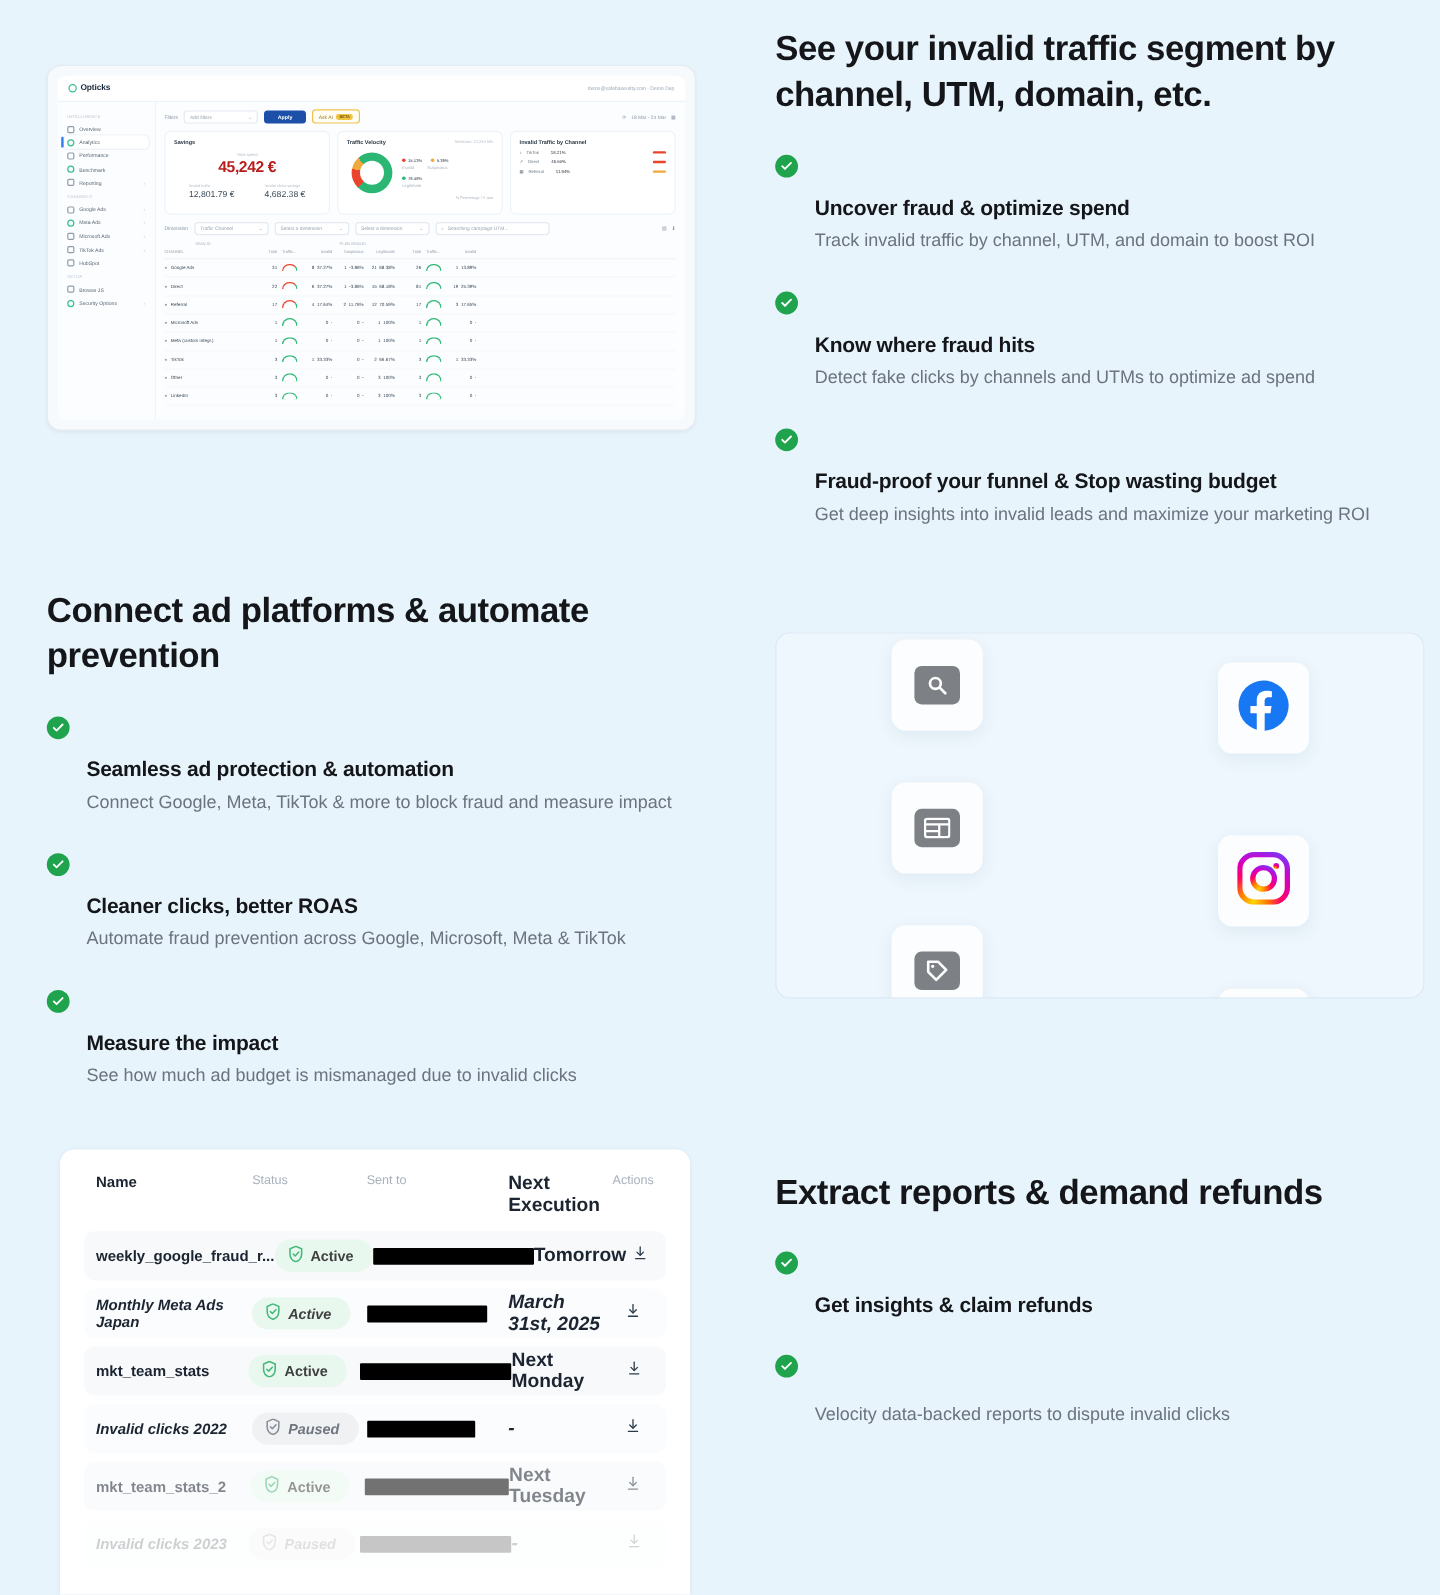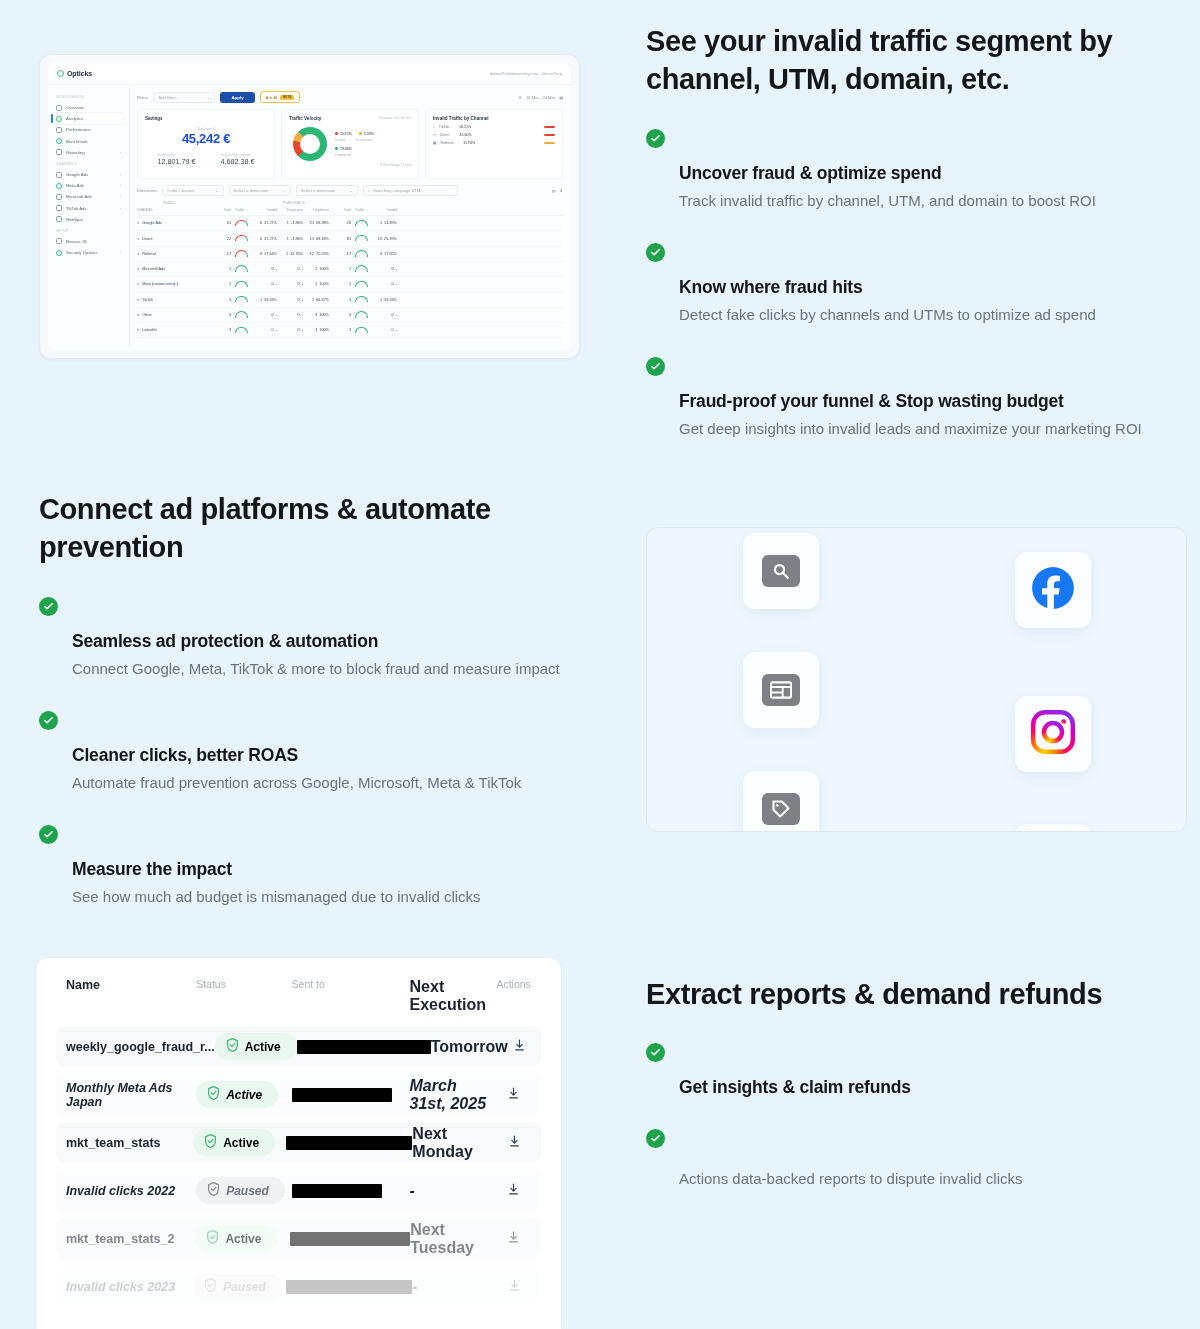--- a/index.html
+++ b/index.html
@@ -90,21 +90,21 @@
   .f-badge { background:#f2c23e; color:#6a5312; font-size:3.3px; padding:.6px 2.4px; border-radius:2px; font-weight:700;}
   .f-right { margin-left:auto; display:flex; align-items:center; gap:4px; font-size:4.1px; color:#8b98a5;}
 
   .cards { display:flex; gap: 6px; }
   .card {
     background:#fff; border:1px solid #eef3f8; border-radius:5px;
     padding: 6px 7px; flex:1; min-width:0; height: 70px;
   }
   .card-h { font-size:4.6px; font-weight:700; color:#2b3844; margin-bottom:2px;}
   .card-sub { font-size:3.4px; color:#b6c0ca; text-align:center; margin-top:6px;}
-  .card-big { font-size:13px; font-weight:700; color:#1d4ed8; text-align:center; letter-spacing:-.3px;}
+  .card-big { font-size:13px; font-weight:700; color:#b91c1c; text-align:center; letter-spacing:-.3px;}
   .card-row { display:flex; justify-content:space-around; margin-top:7px; }
   .card-cell { text-align:left; }
   .card-cell .lbl { font-size:3.2px; color:#b6c0ca; }
   .card-cell .val { font-size:7.2px; color:#3c4a57; }
 
   .donut { width:34px; height:34px; border-radius:50%; margin-top:4px; margin-left:4px;
     background: conic-gradient(#2bb673 0 62%, #e8452c 62% 78%, #f0a93c 78% 88%, #2bb673 88% 100%);
     position:relative; }
   .donut::after { content:""; position:absolute; inset:7px; background:#fff; border-radius:50%; }
   .legend { font-size:3.5px; color:#6b7884; line-height:1.7; }
@@ -138,37 +138,37 @@
   .int-tile {
     position:absolute; width:76px; height:76px; background:#fcfdfe; border-radius:12px;
     box-shadow: 0 4px 14px rgba(30,60,100,.07);
     display:flex; align-items:center; justify-content:center;
   }
   .gray-ico { width:38px; height:32px; background:#7d8186; border-radius:6px;
     display:flex; align-items:center; justify-content:center; }
 
   
   .shot3 {
-    position:absolute; left:36px; top:958px; width:525px; height:371px;
+    position:absolute; left:50px; top:958px; width:525px; height:371px;
     background:#ffffff; border-radius:12px 12px 0 0;
     box-shadow: 0 1px 4px rgba(16,40,70,.06);
     overflow:hidden; padding: 14px 20px 0 20px;
   }
   .r-head { display:flex; font-size:10.5px; color:#a9b2bc; padding: 6px 10px 12px 10px;}
   .r-row { display:flex; align-items:center; height:41px; border-radius:9px; padding:0 10px; margin-bottom:7px;}
   .r-row.odd { background:#f7f9fb; }
   .r-row.even { background:#fafcfd;font-style:italic; }
   .col-name{ width:150px; font-size:12.5px; font-weight:700; color:#1b2430; }
   .col-status{ width:110px; }
   .col-sent{ width:136px; }
   .col-next{ width:100px; font-size:16px; font-weight:700; color:#1b2430;}
   .col-act{ width:40px; text-align:center; }
   .pill {
     display:inline-flex; align-items:center; gap:6px;
-    background:#e9f8ef; color:#000000; font-size:12px; font-weight:600;
+    background:#e9f8ef; color:#404040; font-size:12px; font-weight:600;
     padding:5px 16px 5px 11px; border-radius:16px;
   }
   .pill.paused { background:#f0f1f3; color:#6f7680; }
   .redact { display:block; height:14px; background:#000; border-radius:1px; }
   .fade-3 { opacity:.55 } .fade-4 { opacity:.22 }
 
   .txt3 { position:absolute; left:646px; top:975px; width:520px; }
 </style>
 </head>
 <body>
@@ -761,19 +761,19 @@
             <div class="feature-title">Get insights &amp; claim refunds</div>
           </div>
         </div>
         <div class="feature">
           <span class="check">
             <svg width="11" height="11" viewBox="0 0 24 24" fill="none" stroke="#ffffff" stroke-width="3.4" stroke-linecap="round" stroke-linejoin="round">
               <polyline points="20 6 9 17 4 12"></polyline>
             </svg>
           </span>
           <div class="feature-body">
-            <div class="feature-desc">Actions data-backed reports to dispute invalid clicks</div>
+            <div class="feature-desc">Velocity data-backed reports to dispute invalid clicks</div>
           </div>
         </div>
       </div>
   </div>
 
 </div>
 
 </body></html>

